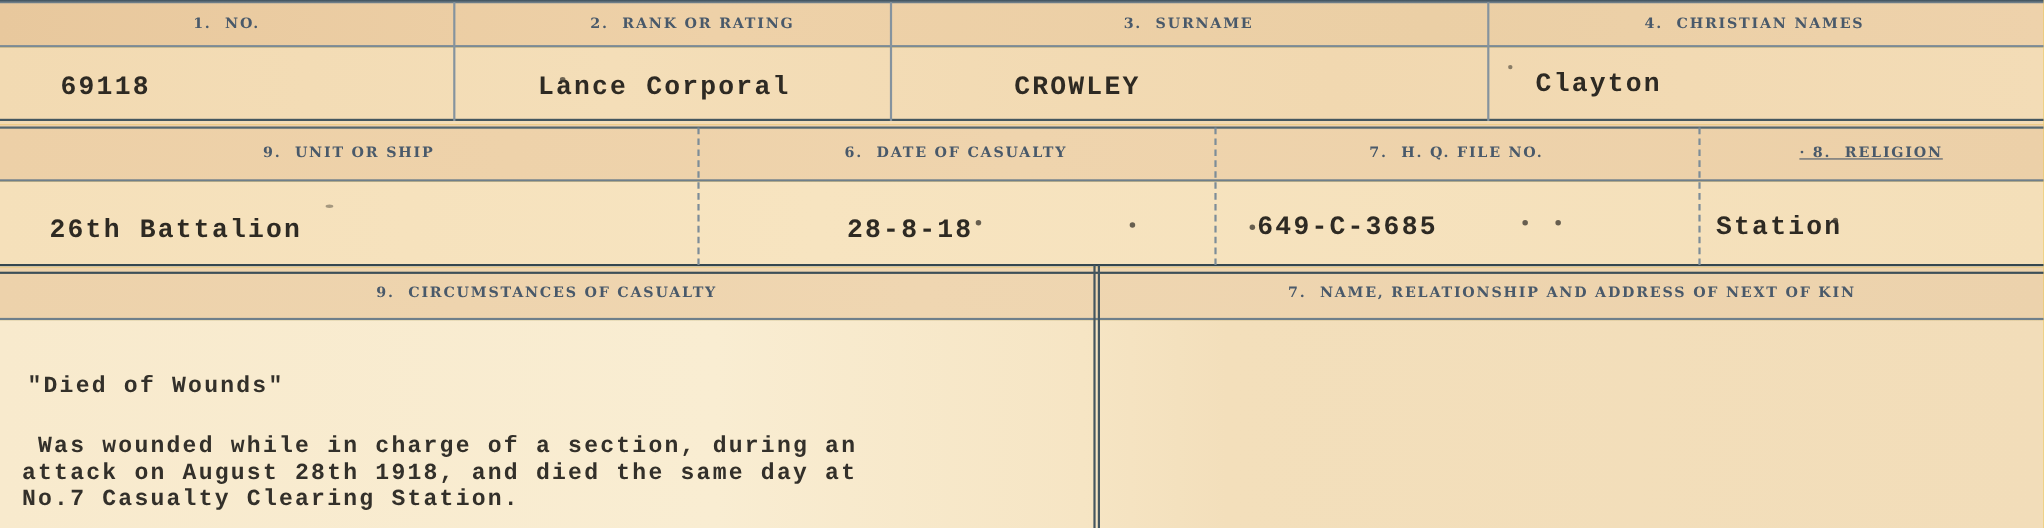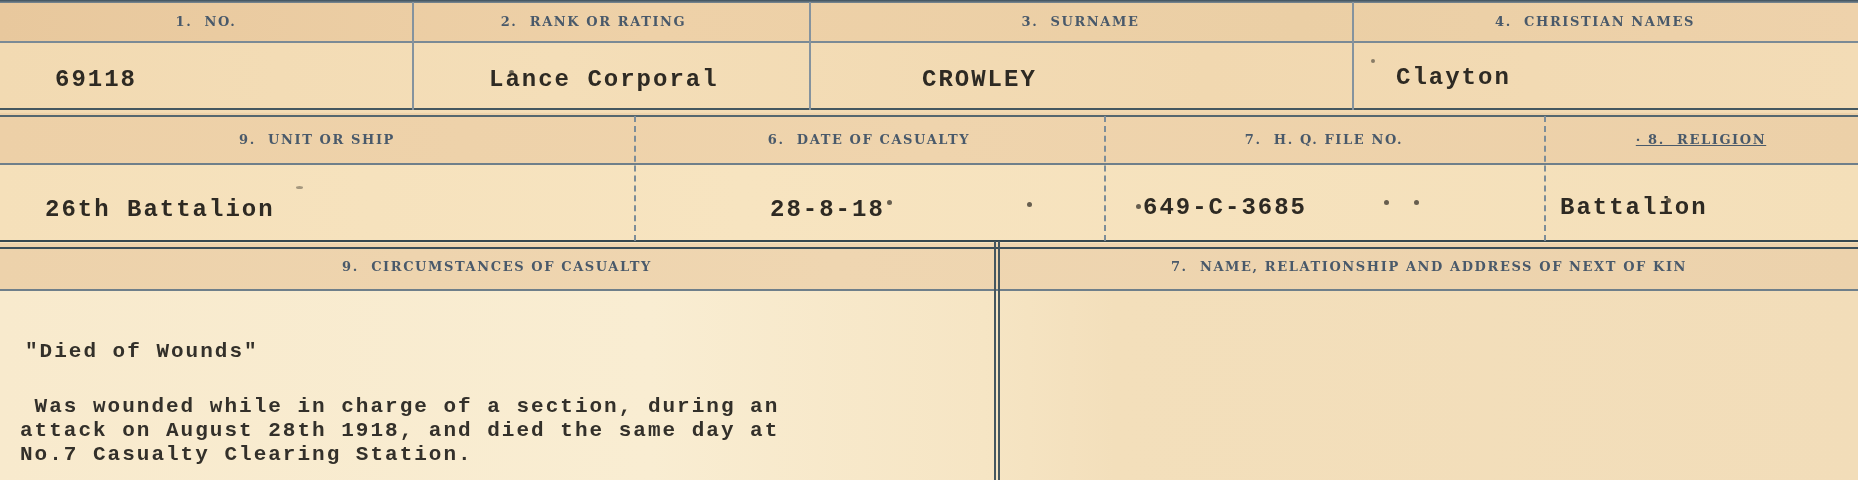--- a/index.html
+++ b/index.html
@@ -72,41 +72,41 @@
   <div class="vline" style="left:809px;top:2px;height:108px;width:2px;background:#85939e;"></div>
   <div class="vline" style="left:1352px;top:2px;height:108px;width:2px;background:#85939e;"></div>
 
   <div class="vline" style="left:634px;top:116px;height:125px;width:0;border-left:2px dashed #7d8d98;"></div>
   <div class="vline" style="left:1104px;top:116px;height:125px;width:0;border-left:2px dashed #7d8d98;"></div>
   <div class="vline" style="left:1544px;top:116px;height:125px;width:0;border-left:2px dashed #7d8d98;"></div>
 
   <div class="vline" style="left:994px;top:241px;height:239px;width:6px;border-left:2px solid #44565f;border-right:2px solid #44565f;box-sizing:border-box;"></div>
 
   <div class="hlabel" style="left:0;top:3px;width:412px;line-height:38px;">1.  NO.</div>
-  <div class="hlabel" style="left:412px;top:3px;width:363px;line-height:38px;">2.  RANK OR RATING</div>
+  <div class="hlabel" style="left:412px;top:3px;width:363px;line-height:38px;padding-left:36px;">2.  RANK OR RATING</div>
   <div class="hlabel" style="left:809px;top:3px;width:543px;line-height:38px;">3.  SURNAME</div>
   <div class="hlabel" style="left:1352px;top:3px;width:486px;line-height:38px;">4.  CHRISTIAN NAMES</div>
 
   <div class="hlabel" style="left:0;top:117px;width:634px;line-height:46px;">9.  UNIT OR SHIP</div>
   <div class="hlabel" style="left:634px;top:117px;width:470px;line-height:46px;">6.  DATE OF CASUALTY</div>
   <div class="hlabel" style="left:1104px;top:117px;width:440px;line-height:46px;">7.  H. Q. FILE NO.</div>
   <div class="hlabel" style="left:1544px;top:117px;width:314px;line-height:46px;text-decoration:underline;">· 8.  RELIGION</div>
 
   <div class="hlabel" style="left:0;top:246px;width:994px;line-height:42px;">9.  CIRCUMSTANCES OF CASUALTY</div>
   <div class="hlabel" style="left:1000px;top:246px;width:858px;line-height:42px;">7.  NAME, RELATIONSHIP AND ADDRESS OF NEXT OF KIN</div>
 
   <div class="typed" style="left:55px;top:66px;">69118</div>
   <div class="typed" style="left:489px;top:66px;">Lance Corporal</div>
   <div class="typed" style="left:922px;top:66px;">CROWLEY</div>
   <div class="typed" style="left:1396px;top:64px;">Clayton</div>
 
   <div class="typed" style="left:45px;top:196px;">26th Battalion</div>
   <div class="typed" style="left:770px;top:196px;">28-8-18</div>
   <div class="typed" style="left:1143px;top:194px;text-align:right;">649-C-3685</div>
-  <div class="typed" style="left:1560px;top:194px;">Battalion</div>
+  <div class="typed" style="left:1560px;top:194px;">Station</div>
 
   <div class="typed small" style="left:25px;top:340px;">"Died of Wounds"</div>
   <div class="typed small" style="left:20px;top:395px;"> Was wounded while in charge of a section, during an</div>
   <div class="typed small" style="left:20px;top:419px;">attack on August 28th 1918, and died the same day at</div>
   <div class="typed small" style="left:20px;top:443px;text-align:center;">No.7 Casualty Clearing Station.</div>
 
   <div class="speck" style="left:509px;top:70px;width:5px;height:4px;opacity:.75;"></div>
   <div class="speck" style="left:1371px;top:59px;width:4px;height:4px;opacity:.6;"></div>
   <div class="speck" style="left:296px;top:186px;width:7px;height:3px;opacity:.45;"></div>
   <div class="speck" style="left:887px;top:200px;width:5px;height:5px;opacity:.8;"></div>

